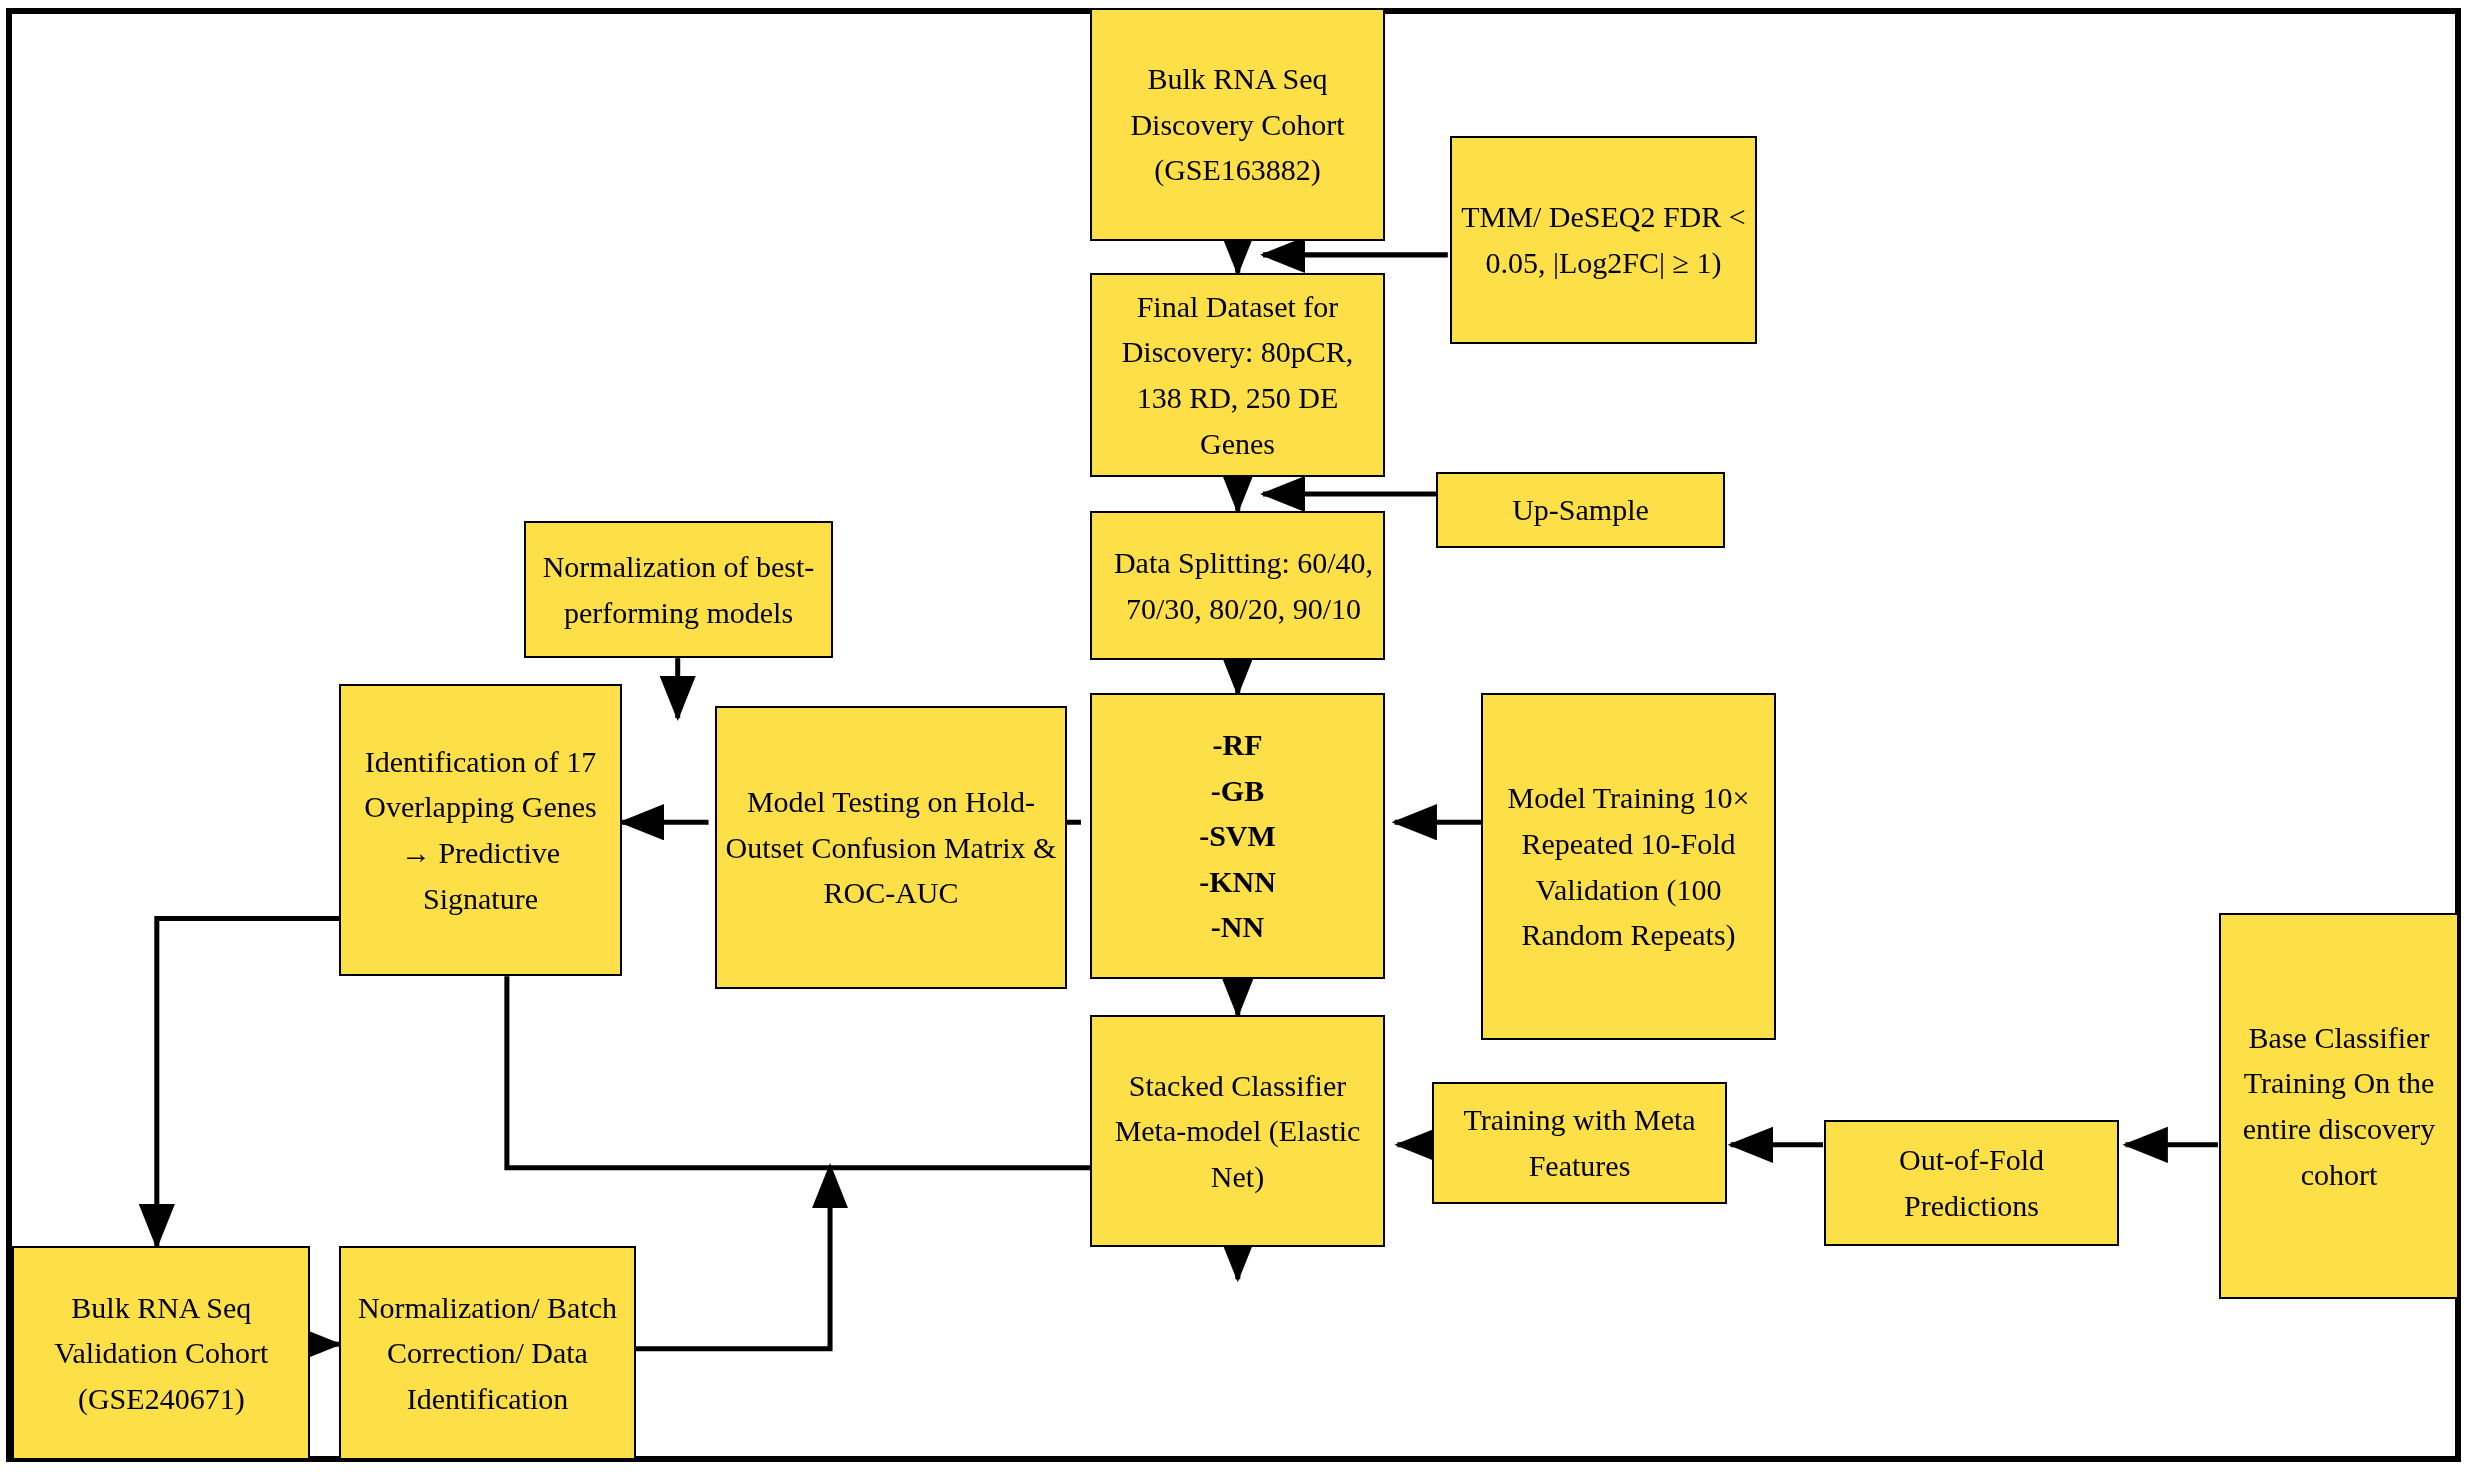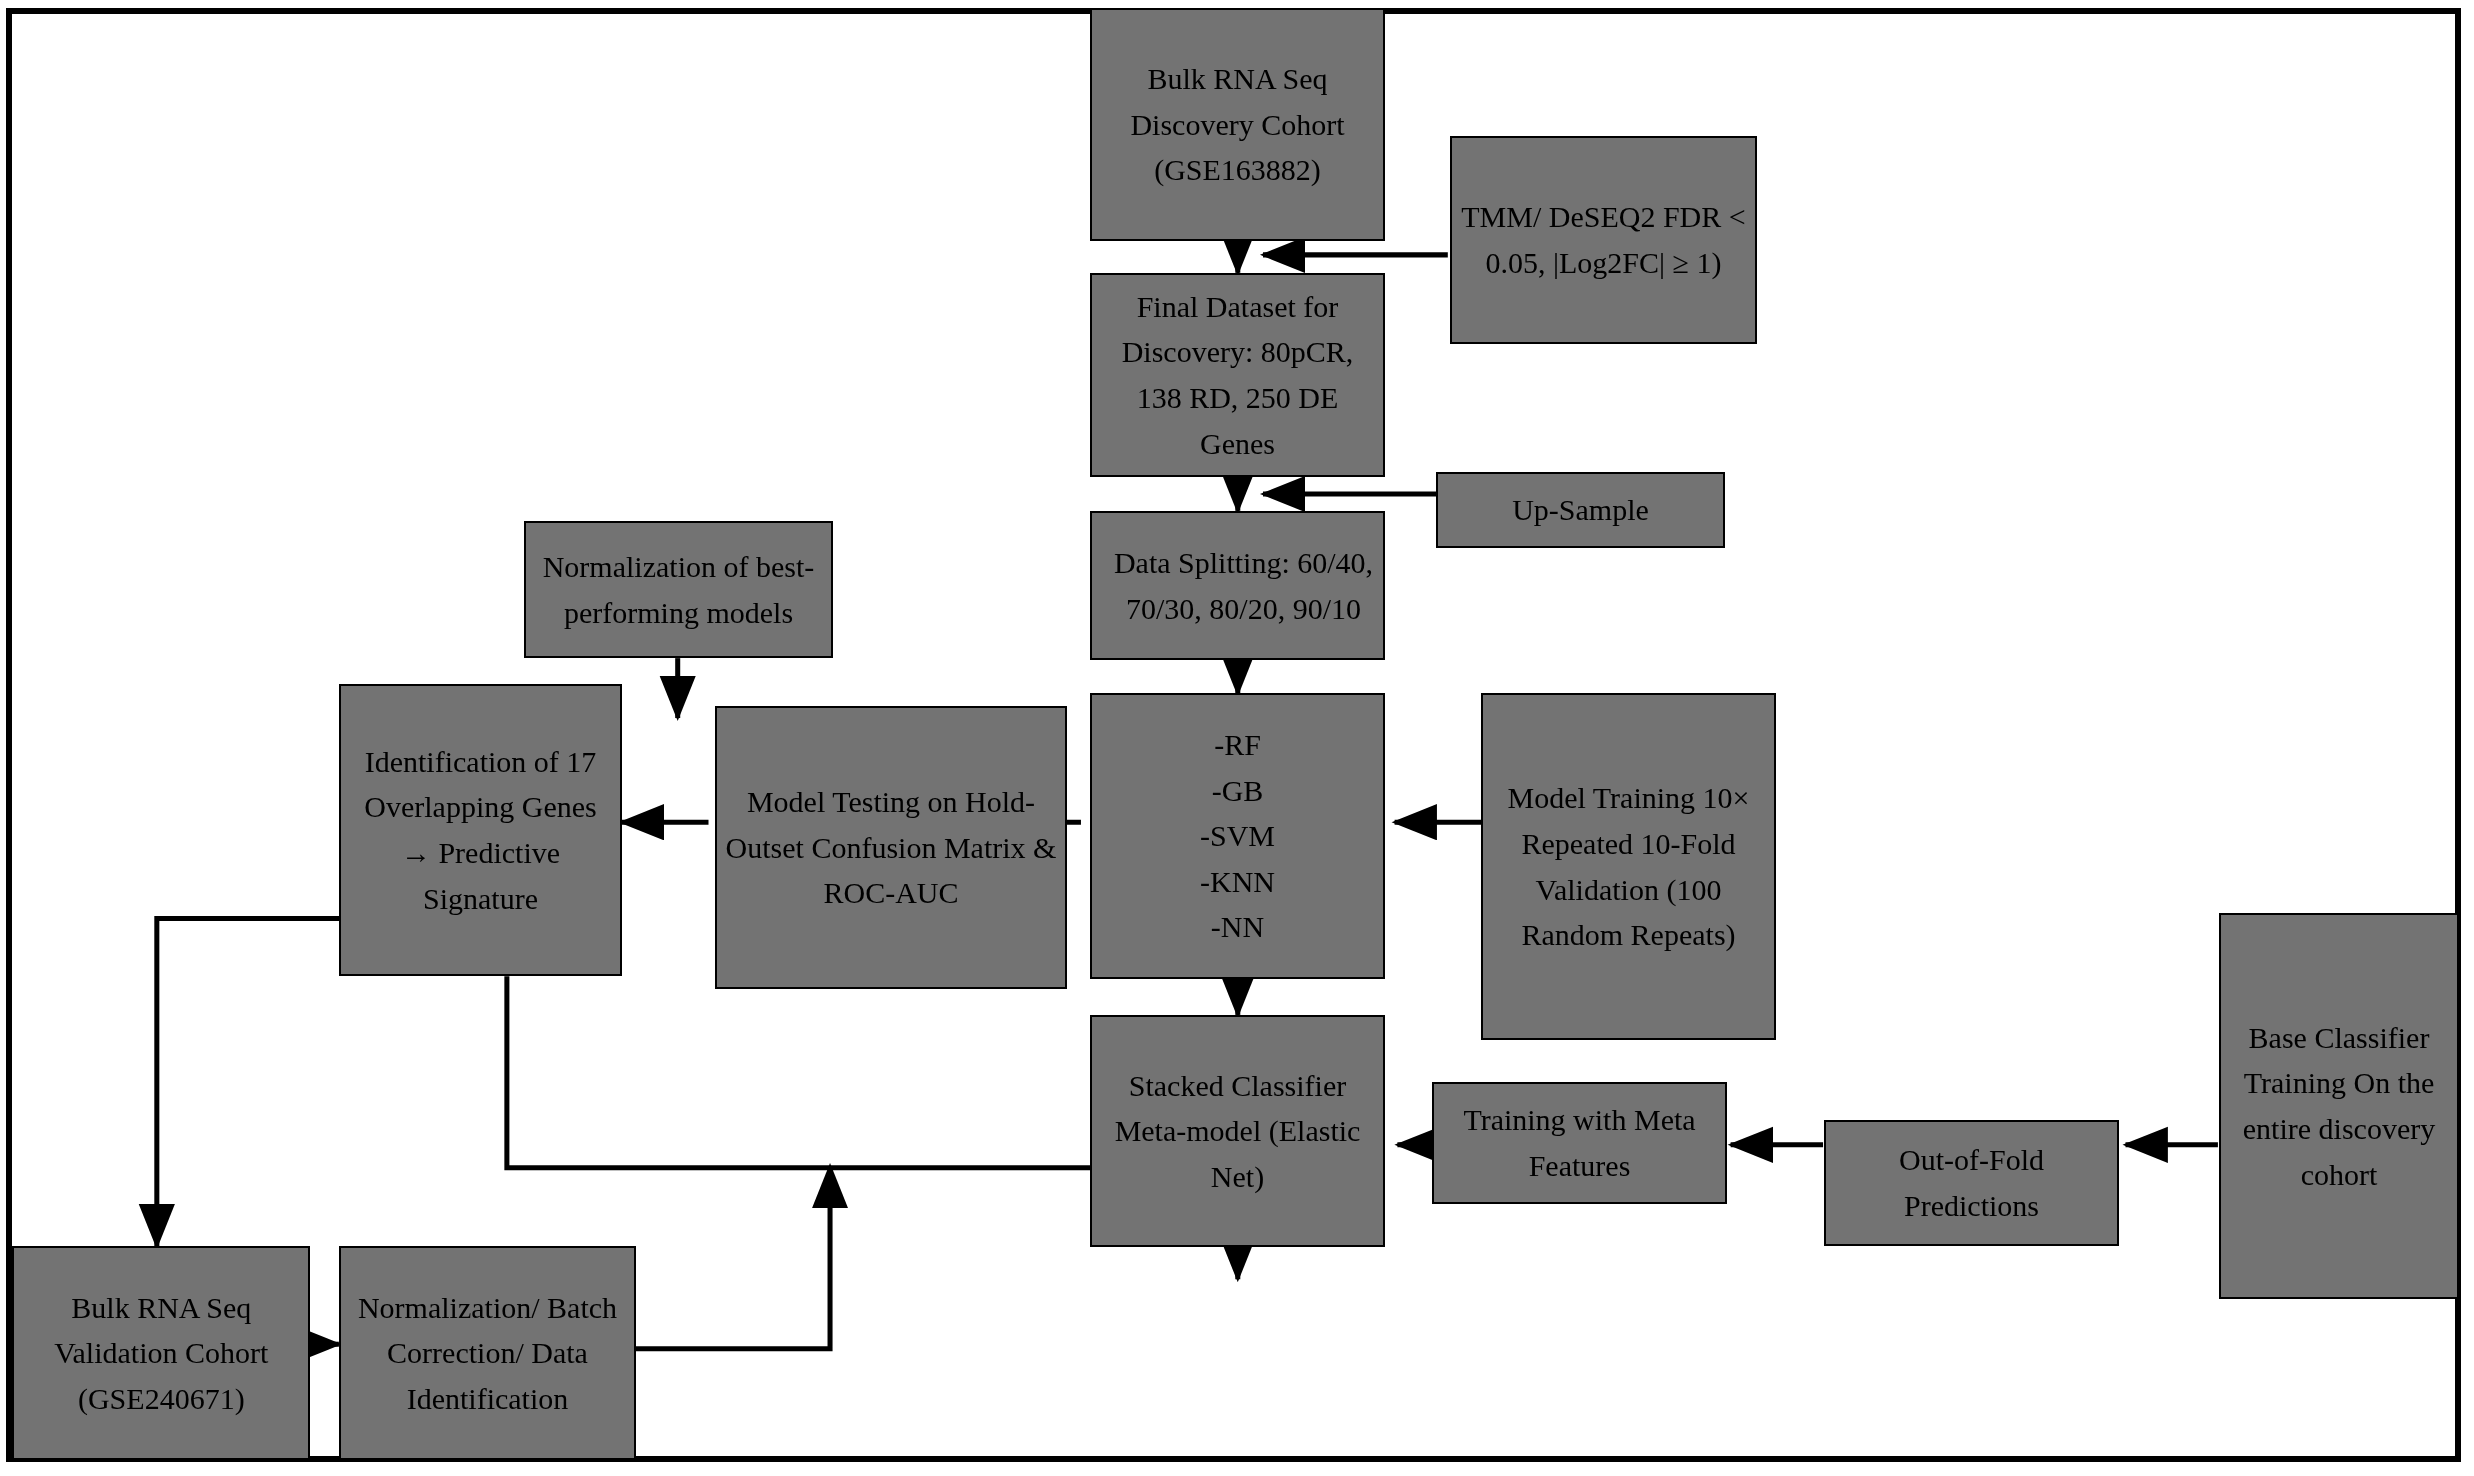--- a/index.html
+++ b/index.html
@@ -3,21 +3,21 @@
 <meta charset="utf-8">
 <style>
   html,body{margin:0;padding:0;background:#ffffff;}
   body{font-family:"Liberation Serif","DejaVu Serif",serif;}
   #canvas{position:relative;width:2475px;height:1477px;background:#ffffff;}
   #frame{position:absolute;left:5.6px;top:7.8px;width:2455px;height:1454px;
          border:6.2px solid #000000;box-sizing:border-box;background:#ffffff;}
   svg#wires{position:absolute;left:0;top:0;width:2475px;height:1477px;
             pointer-events:none;}
   .node{position:absolute;box-sizing:border-box;border:2.8px solid #000000;
-        background:#737373;display:flex;align-items:center;justify-content:flex-start;
+        background:#fde047;display:flex;align-items:center;justify-content:flex-start;
         text-align:center;color:#000000;}
   .node .txt{display:block;width:100%;padding:0 5.6px;line-height:1.52;
              font-size:30px;white-space:pre-line;}
   .modellist .txt{text-align:center;}
 </style>
 </head>
 <body>
 
 <div id="canvas">
 
@@ -94,21 +94,21 @@
   </div>
 
   <div class="node" style="left:339px;top:684px;width:283px;height:292px;">
     <span class="txt">Identification of 17 Overlapping Genes → Predictive Signature</span>
   </div>
 
   <div class="node" style="left:715px;top:706px;width:352px;height:283px;">
     <span class="txt">Model Testing on Hold-Outset Confusion Matrix &amp; ROC-AUC</span>
   </div>
 
-  <div class="node modellist" style="left:1090px;top:693px;width:295px;height:286px;">
+  <div class="node modellist" style="left:1090px;top:693px;width:295px;height:286px;font-weight:bold;">
     <span class="txt">-RF
 -GB
 -SVM
 -KNN
 -NN</span>
   </div>
 
   <div class="node" style="left:1481px;top:693px;width:295px;height:347px;">
     <span class="txt">Model Training 10× Repeated 10-Fold Validation (100 Random Repeats)</span>
   </div>

